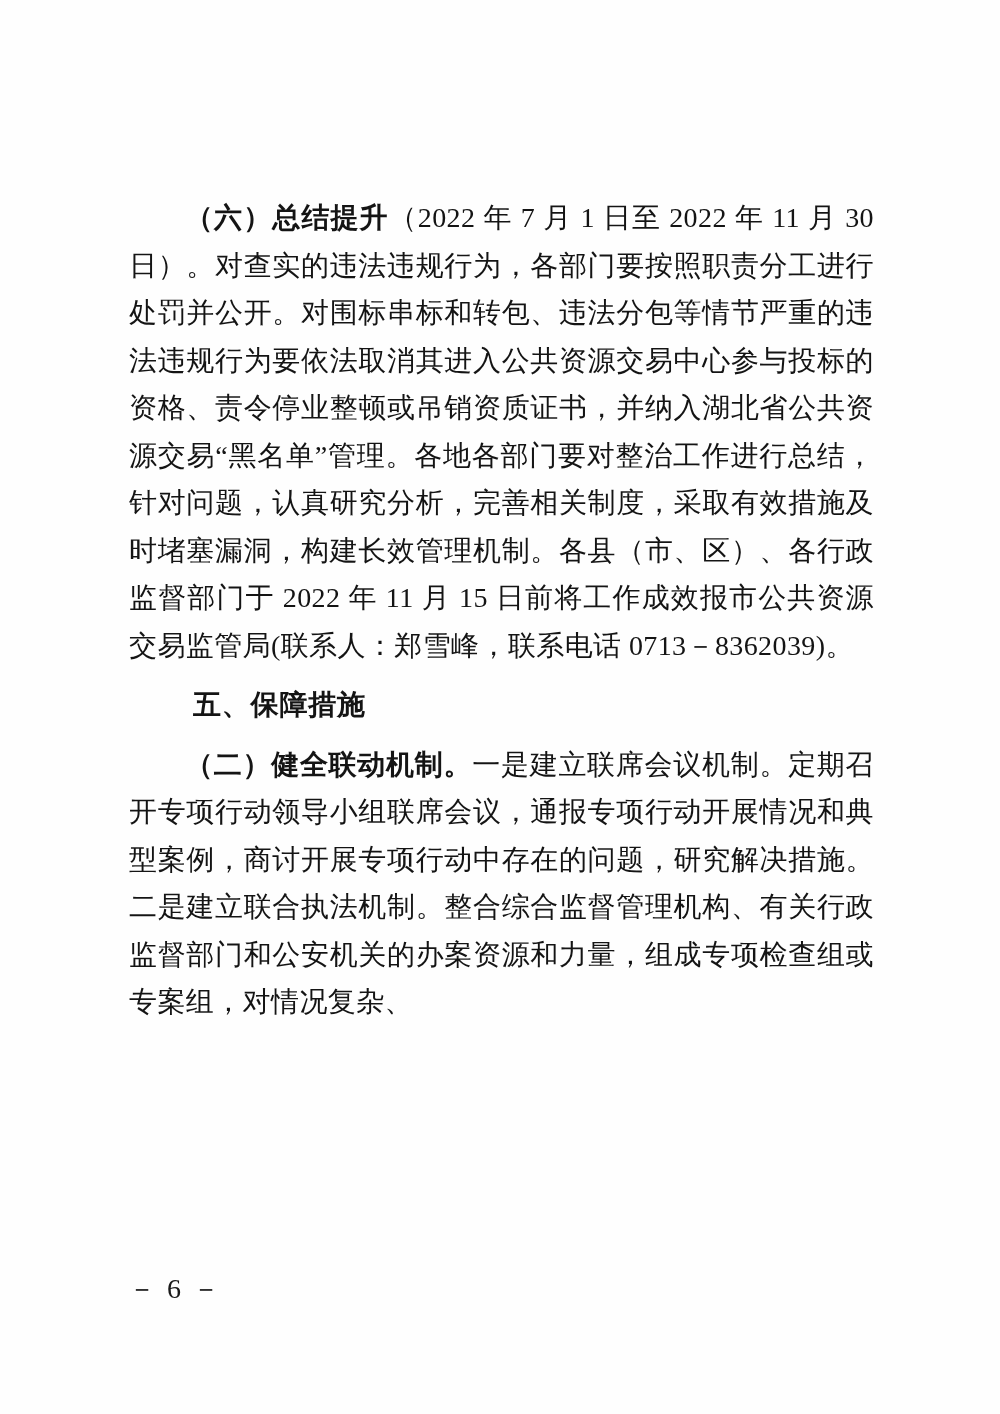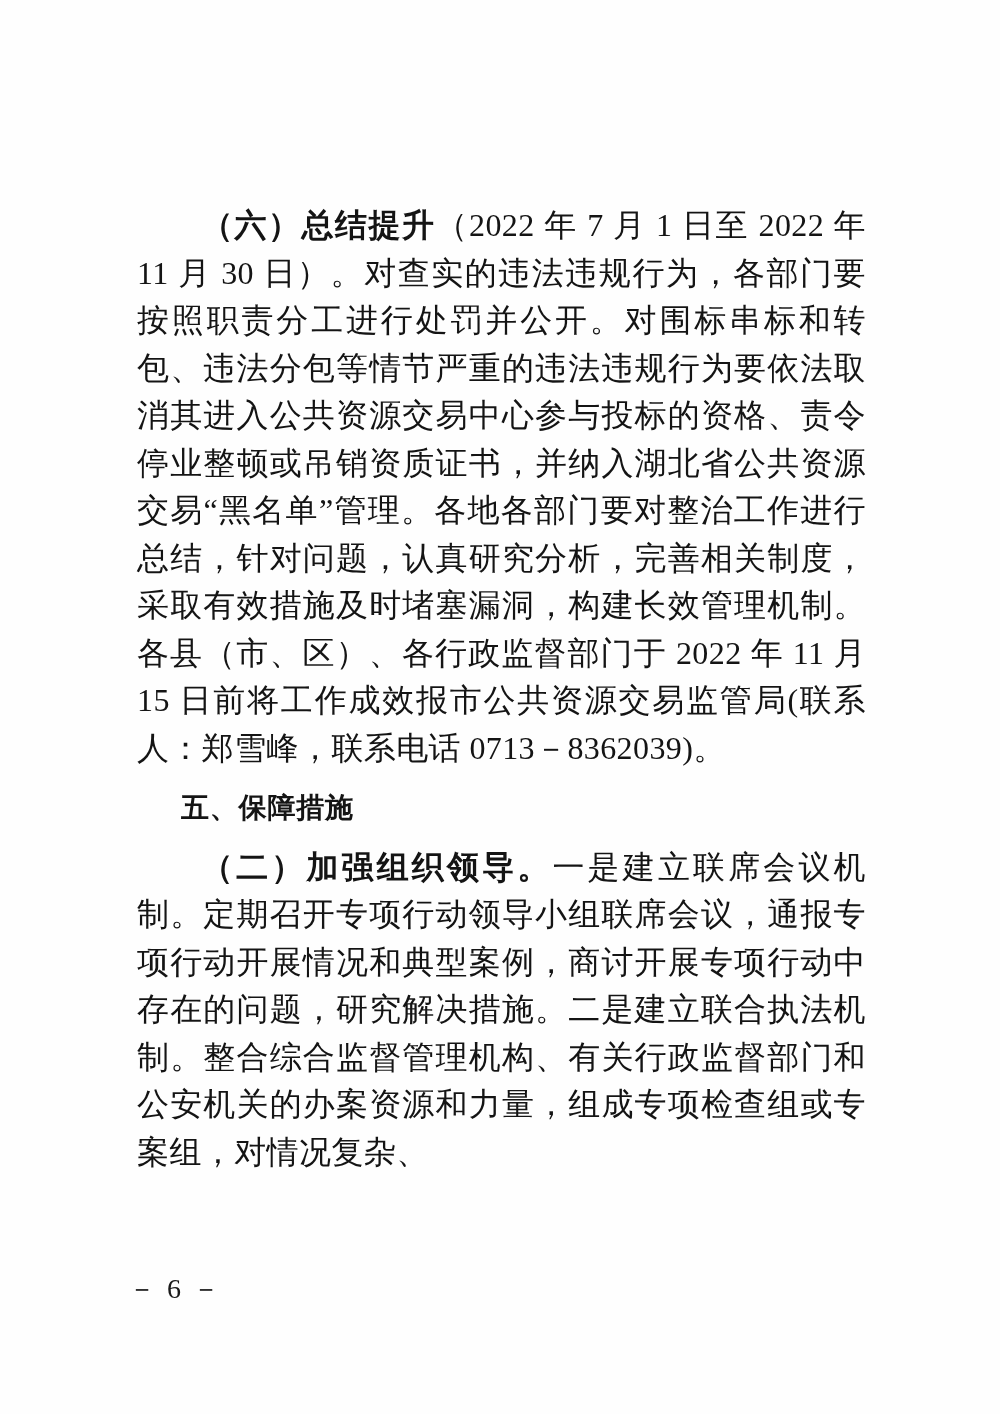--- a/index.html
+++ b/index.html
@@ -17,34 +17,34 @@
     font-family: "Liberation Serif", "DejaVu Serif", serif;
     overflow: hidden;
   }
   .content {
     position: absolute;
     left: 125px;
     top: 190px;
     width: 753px;
   }
   .para {
-    margin: 12px;
-    font-size: 32px;
+    margin: 4px;
+    font-size: 28px;
     line-height: 47.5px;
     text-align: justify;
     text-indent: 2em;
     letter-spacing: 0.4px;
     word-break: break-all;
   }
   .lead {
     font-weight: bold;
     font-family: "Liberation Sans", "DejaVu Sans", sans-serif;
   }
   .heading {
-    margin: 0;
+    margin: 12px;
     font-size: 28px;
     line-height: 47.5px;
     text-indent: 2em;
     font-weight: bold;
     font-family: "Liberation Sans", "DejaVu Sans", sans-serif;
     letter-spacing: 0.8px;
   }
   .footer-pagenum {
     position: absolute;
     left: 128px;
@@ -59,18 +59,18 @@
 <body>
 
 <div class="page">
   <div class="content">
 
     <p class="para"><span class="lead">（六）总结提升</span><span>（2022 年 7 月 1 日至 2022 年 11 月 30 日）。对查实的违法违规行为，各部门要按照职责分工进行处罚并公开。对围标串标和转包、违法分包等情节严重的违法违规行为要依法取消其进入公共资源交易中心参与投标的资格、责令停业整顿或吊销资质证书，并纳入湖北省公共资源交易“黑名单”管理。各地各部门要对整治工作进行总结，针对问题，认真研究分析，完善相关制度，采取有效措施及时堵塞漏洞，构建长效管理机制。各县（市、区）、各行政监督部门于 2022 年 11 月 15 日前将工作成效报市公共资源交易监管局(联系人：郑雪峰，联系电话 0713－8362039)。</span></p>
 
     <h2 class="heading">五、保障措施</h2>
 
 
-    <p class="para"><span class="lead">（二）加强组织领导。</span><span>一是建立联席会议机制。定期召开专项行动领导小组联席会议，通报专项行动开展情况和典型案例，商讨开展专项行动中存在的问题，研究解决措施。二是建立联合执法机制。整合综合监督管理机构、有关行政监督部门和公安机关的办案资源和力量，组成专项检查组或专案组，对情况复杂、</span></p>
+    <p class="para"><span class="lead">（二）健全联动机制。</span><span>一是建立联席会议机制。定期召开专项行动领导小组联席会议，通报专项行动开展情况和典型案例，商讨开展专项行动中存在的问题，研究解决措施。二是建立联合执法机制。整合综合监督管理机构、有关行政监督部门和公安机关的办案资源和力量，组成专项检查组或专案组，对情况复杂、</span></p>
 
   </div>
 
   <div class="footer-pagenum">－ 6 －</div>
 </div>
 
 </body></html>

